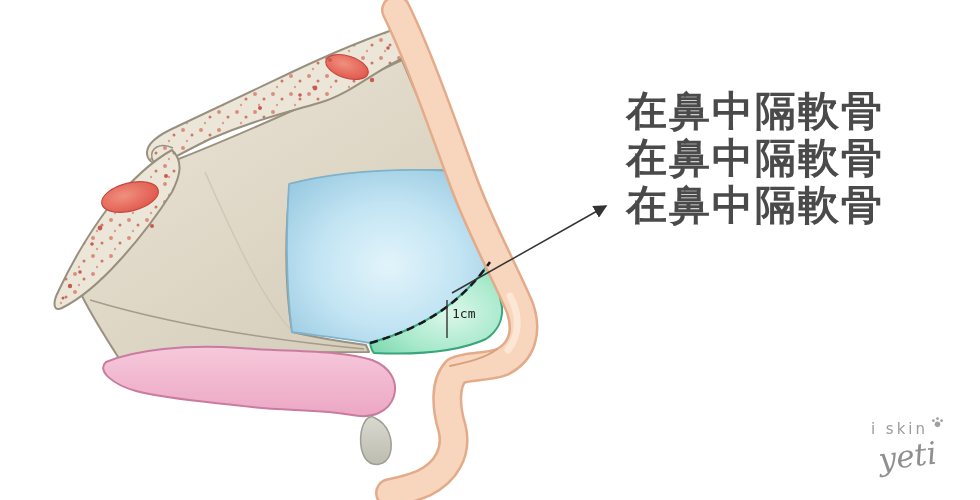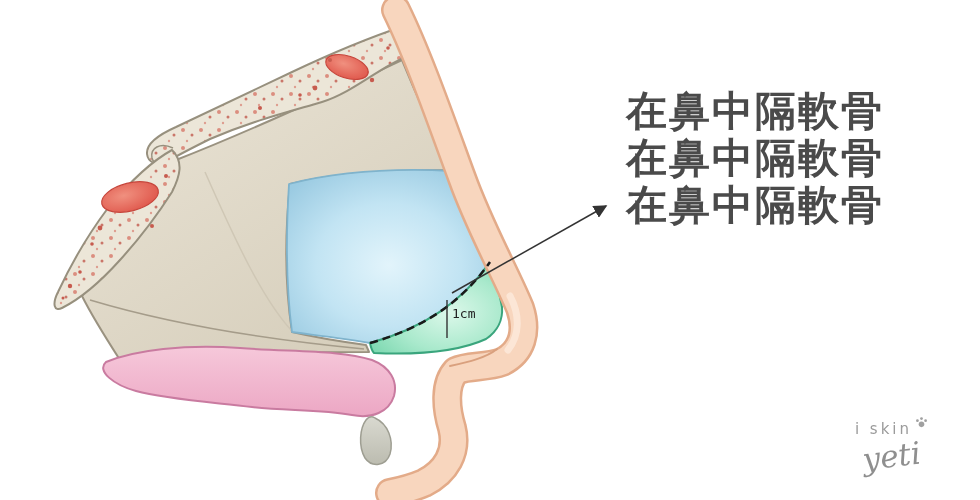--- a/index.html
+++ b/index.html
@@ -7,21 +7,21 @@
     position:relative;width:980px;height:500px;background:#ffffff;
     overflow:hidden;font-family:"DejaVu Sans","Liberation Sans",sans-serif;
   }
   .illustration{position:absolute;left:0;top:0;}
   .annotation{
     position:absolute;left:626px;top:88px;width:330px;
     color:#4a4a4a;font-size:41px;font-weight:700;
     line-height:47px;letter-spacing:2px;white-space:nowrap;
   }
   .logo{
-    position:absolute;right:52px;bottom:26px;text-align:center;color:#9b9b9b;
+    position:absolute;right:36px;bottom:26px;text-align:center;color:#9b9b9b;
   }
   .logo .top-line{
     font-size:15px;letter-spacing:3px;color:#9b9b9b;
     display:flex;align-items:flex-start;justify-content:center;gap:3px;
   }
   .logo .paw{position:relative;top:-4px;}
   .logo .script{
     font-family:"DejaVu Serif","Liberation Serif",serif;
     font-style:italic;font-size:31px;color:#8f8f8f;
     transform:rotate(-7deg);margin-top:0px;

